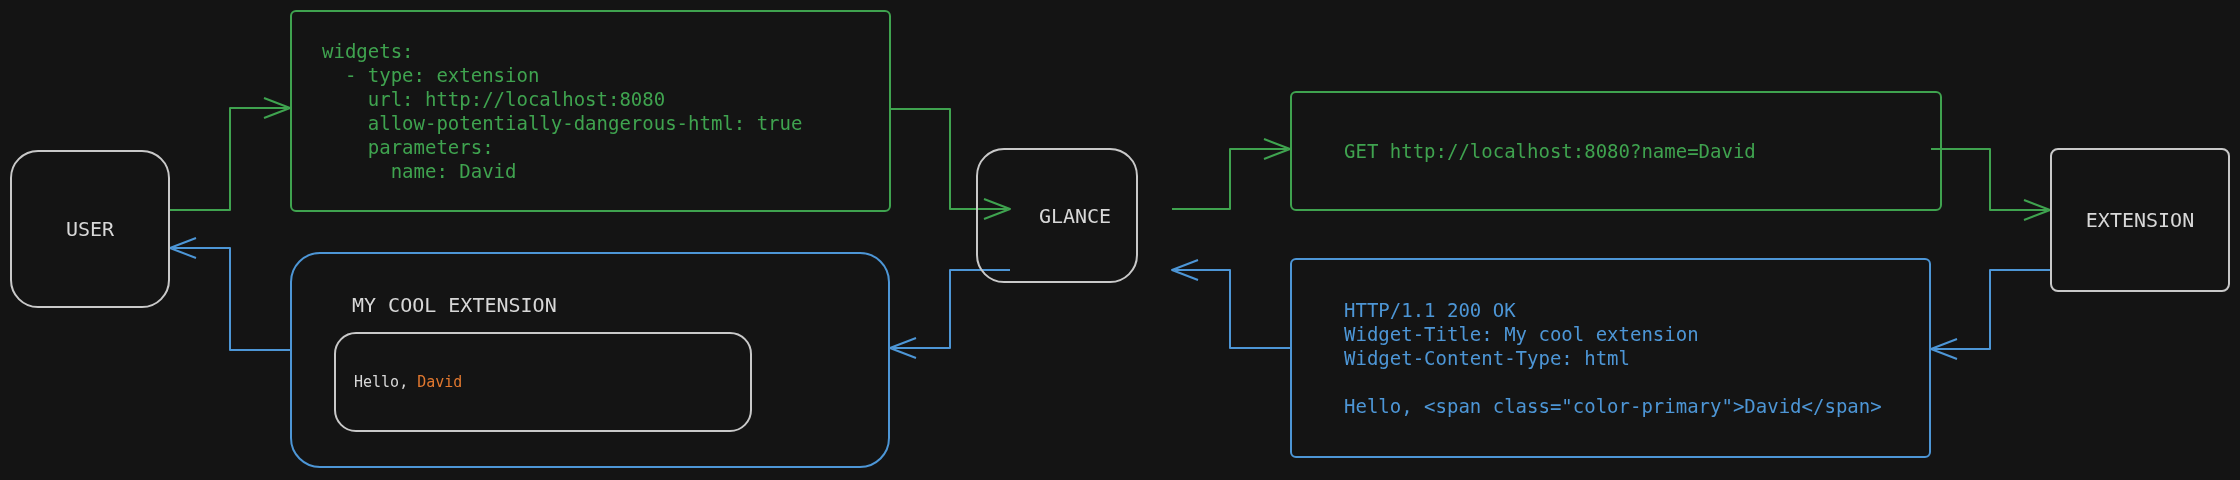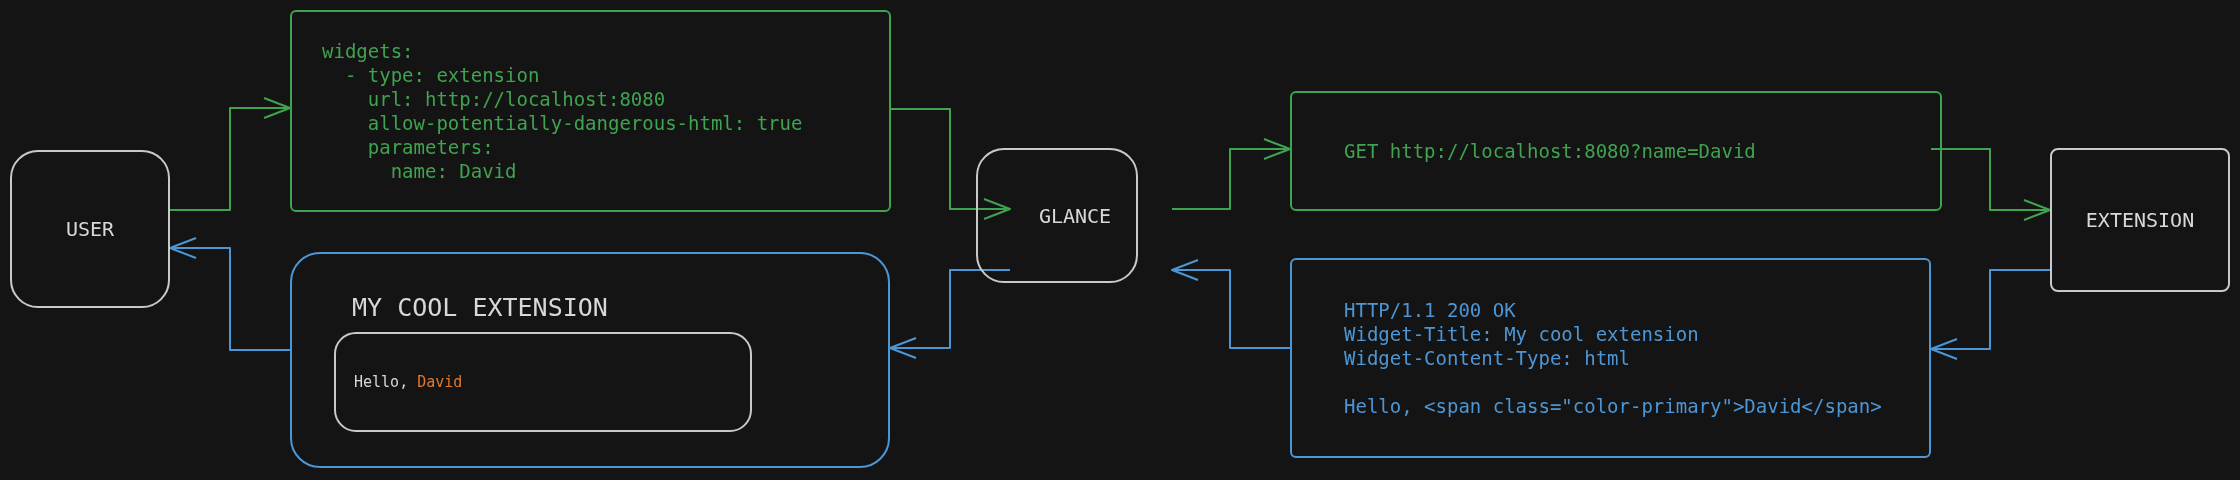--- a/index.html
+++ b/index.html
@@ -45,21 +45,21 @@
     white-space:pre;
   }
   .green-box pre{color:var(--green);padding-left:30px;}
   .blue-box pre{color:var(--blue);padding-left:52px;}
   .widget{
     border:2px solid var(--blue);
     border-radius:30px;
   }
   .widget-title{
     position:absolute;left:60px;top:39px;
-    color:var(--text);font-size:25px;white-space:pre;
+    color:var(--text);font-size:20px;white-space:pre;
   }
   .widget-inner{
     position:absolute;left:42px;top:78px;width:418px;height:100px;
     box-sizing:border-box;
     border:2px solid var(--node-border);
     border-radius:22px;
     display:flex;align-items:center;
   }
   .greeting{font-size:15px;white-space:pre;padding-left:18px;color:var(--text);}
   .greeting .name{color:var(--orange);}

